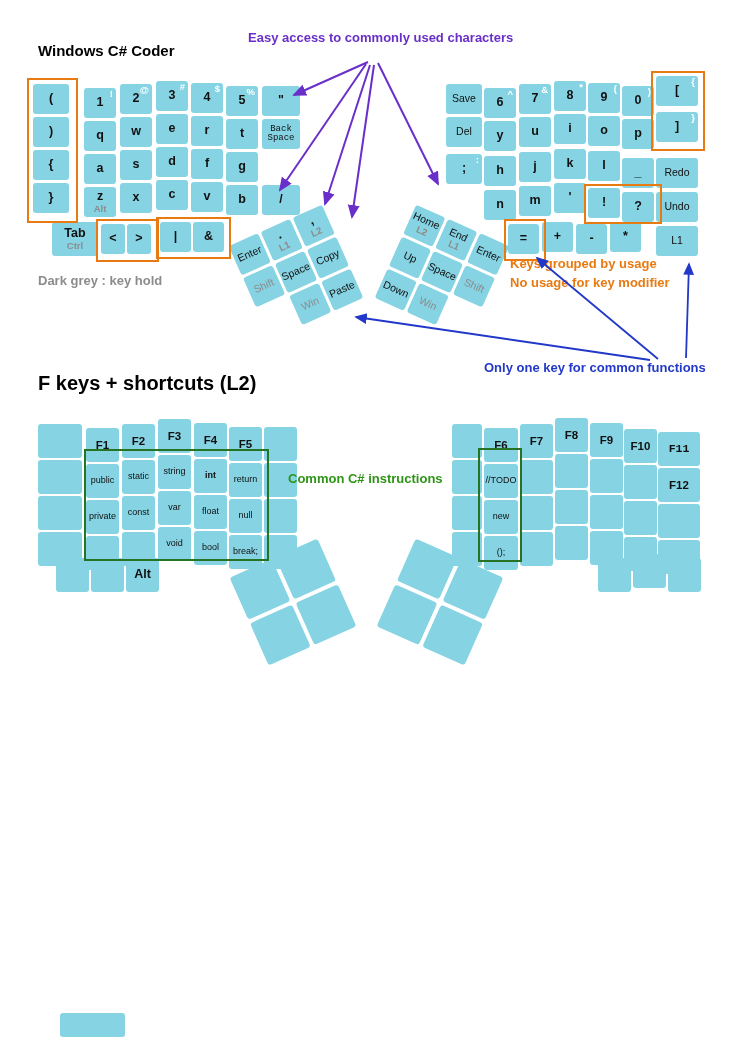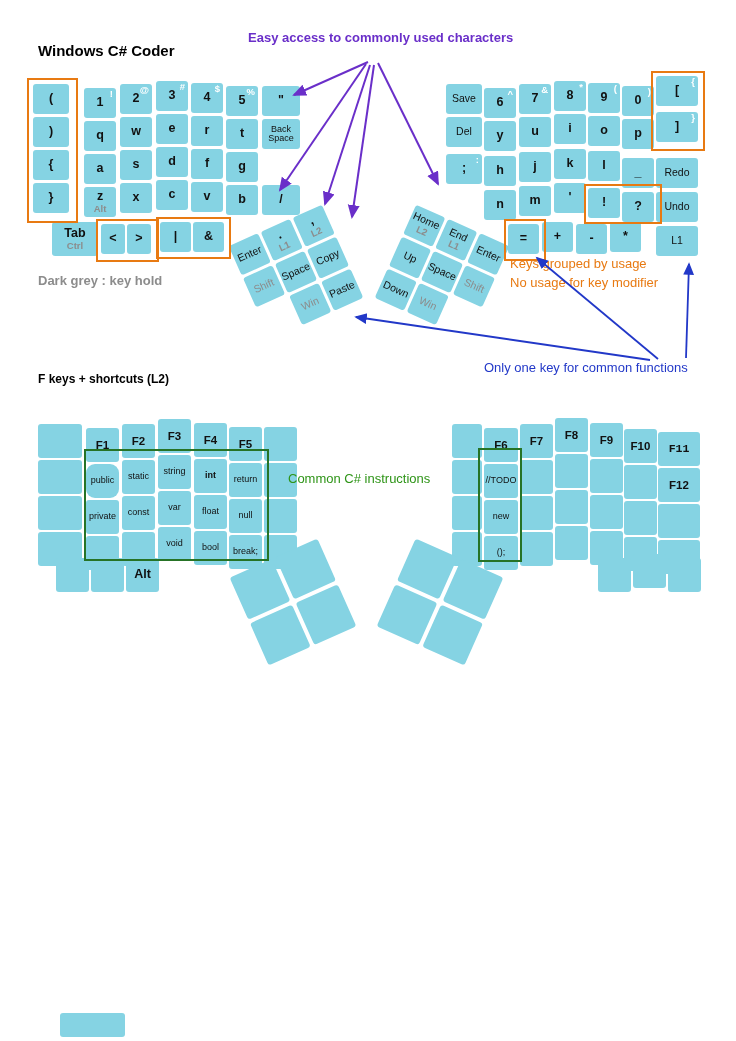--- a/index.html
+++ b/index.html
@@ -16,23 +16,23 @@
   .key.word{font-weight:normal;font-size:10.5px;}
   .key.f{font-size:11.5px;}
   .key.code{font-weight:normal;font-size:9px;}
   .key.bs{font-weight:normal;font-size:9px;}
   .cluster{position:absolute;z-index:1;}
   .obox{position:absolute;border:2.5px solid var(--orange);z-index:3;pointer-events:none;}
   .gbox{position:absolute;border:2px solid var(--green-box);z-index:3;pointer-events:none;}
   #arrow-layer{position:absolute;left:0;top:0;z-index:4;pointer-events:none;}
   .arrow-purple{stroke:var(--purple);stroke-width:2;}
   .arrow-blue{stroke:var(--blue);stroke-width:1.8;}
-  .ann{position:absolute;z-index:4;white-space:nowrap;}
+  .ann{position:absolute;z-index:4;white-space:nowrap;font-weight:bold;}
   .t-base{left:38px;top:42px;font-size:15px;font-weight:bold;color:#000;}
-  .t-f{left:38px;top:372px;font-size:12px;font-weight:bold;color:#000;}
+  .t-f{left:38px;top:372px;font-size:20px;font-weight:bold;color:#000;}
   .n-easy{left:248px;top:30px;color:var(--purple);font-size:13px;font-weight:bold;}
   .n-grey{left:38px;top:273px;color:var(--grey);font-size:13px;font-weight:bold;}
   .n-orange{color:var(--orange);font-size:13px;}
   .n-orange1{left:510px;top:256px;}
   .n-orange2{left:510px;top:275px;}
   .n-blue{left:484px;top:360px;color:var(--blue);font-size:13px;}
   .n-green{left:288px;top:471px;color:var(--green-text);font-size:13px;}
 </style>
 </head>
 <body>
@@ -85,21 +85,21 @@
       </div>
       <div class="key" style="left: 156px; top: 114px; width: 32px; height: 30px;">
         <span class="kl">e</span>
       </div>
       <div class="key" style="left: 191px; top: 116px; width: 32px; height: 30px;">
         <span class="kl">r</span>
       </div>
       <div class="key" style="left: 226px; top: 119px; width: 32px; height: 30px;">
         <span class="kl">t</span>
       </div>
-      <div class="key bs" style="left: 262px; top: 119px; width: 38px; height: 30px;">
+      <div class="key bs" style="left: 262px; top: 119px; width: 38px; height: 30px; font-family: Liberation Mono, monospace;">
         <span class="kl">Back
 Space</span>
       </div>
       <div class="key" style="left: 33px; top: 150px; width: 36px; height: 30px;">
         <span class="kl">{</span>
       </div>
       <div class="key" style="left: 84px; top: 154px; width: 32px; height: 30px;">
         <span class="kl">a</span>
       </div>
       <div class="key" style="left: 120px; top: 150px; width: 32px; height: 30px;">
@@ -267,21 +267,21 @@
         <span class="kl">F3</span>
       </div>
       <div class="key f" style="left: 194px; top: 423px; width: 33px; height: 34px;">
         <span class="kl">F4</span>
       </div>
       <div class="key f" style="left: 229px; top: 427px; width: 33px; height: 34px;">
         <span class="kl">F5</span>
       </div>
       <div class="key" style="left: 264px; top: 427px; width: 33px; height: 34px;"></div>
       <div class="key" style="left: 38px; top: 460px; width: 44px; height: 34px;"></div>
-      <div class="key code" style="left: 86px; top: 464px; width: 33px; height: 34px; border-radius: 9px;">
+      <div class="key code" style="left: 86px; top: 464px; width: 33px; height: 34px;">
         <span class="kl">public</span>
       </div>
       <div class="key code" style="left: 122px; top: 460px; width: 33px; height: 34px;">
         <span class="kl">static</span>
       </div>
       <div class="key code" style="left: 158px; top: 455px; width: 33px; height: 34px;">
         <span class="kl">string</span>
       </div>
       <div class="key code" style="left: 194px; top: 459px; width: 33px; height: 34px; font-weight: bold;">
         <span class="kl">int</span>

